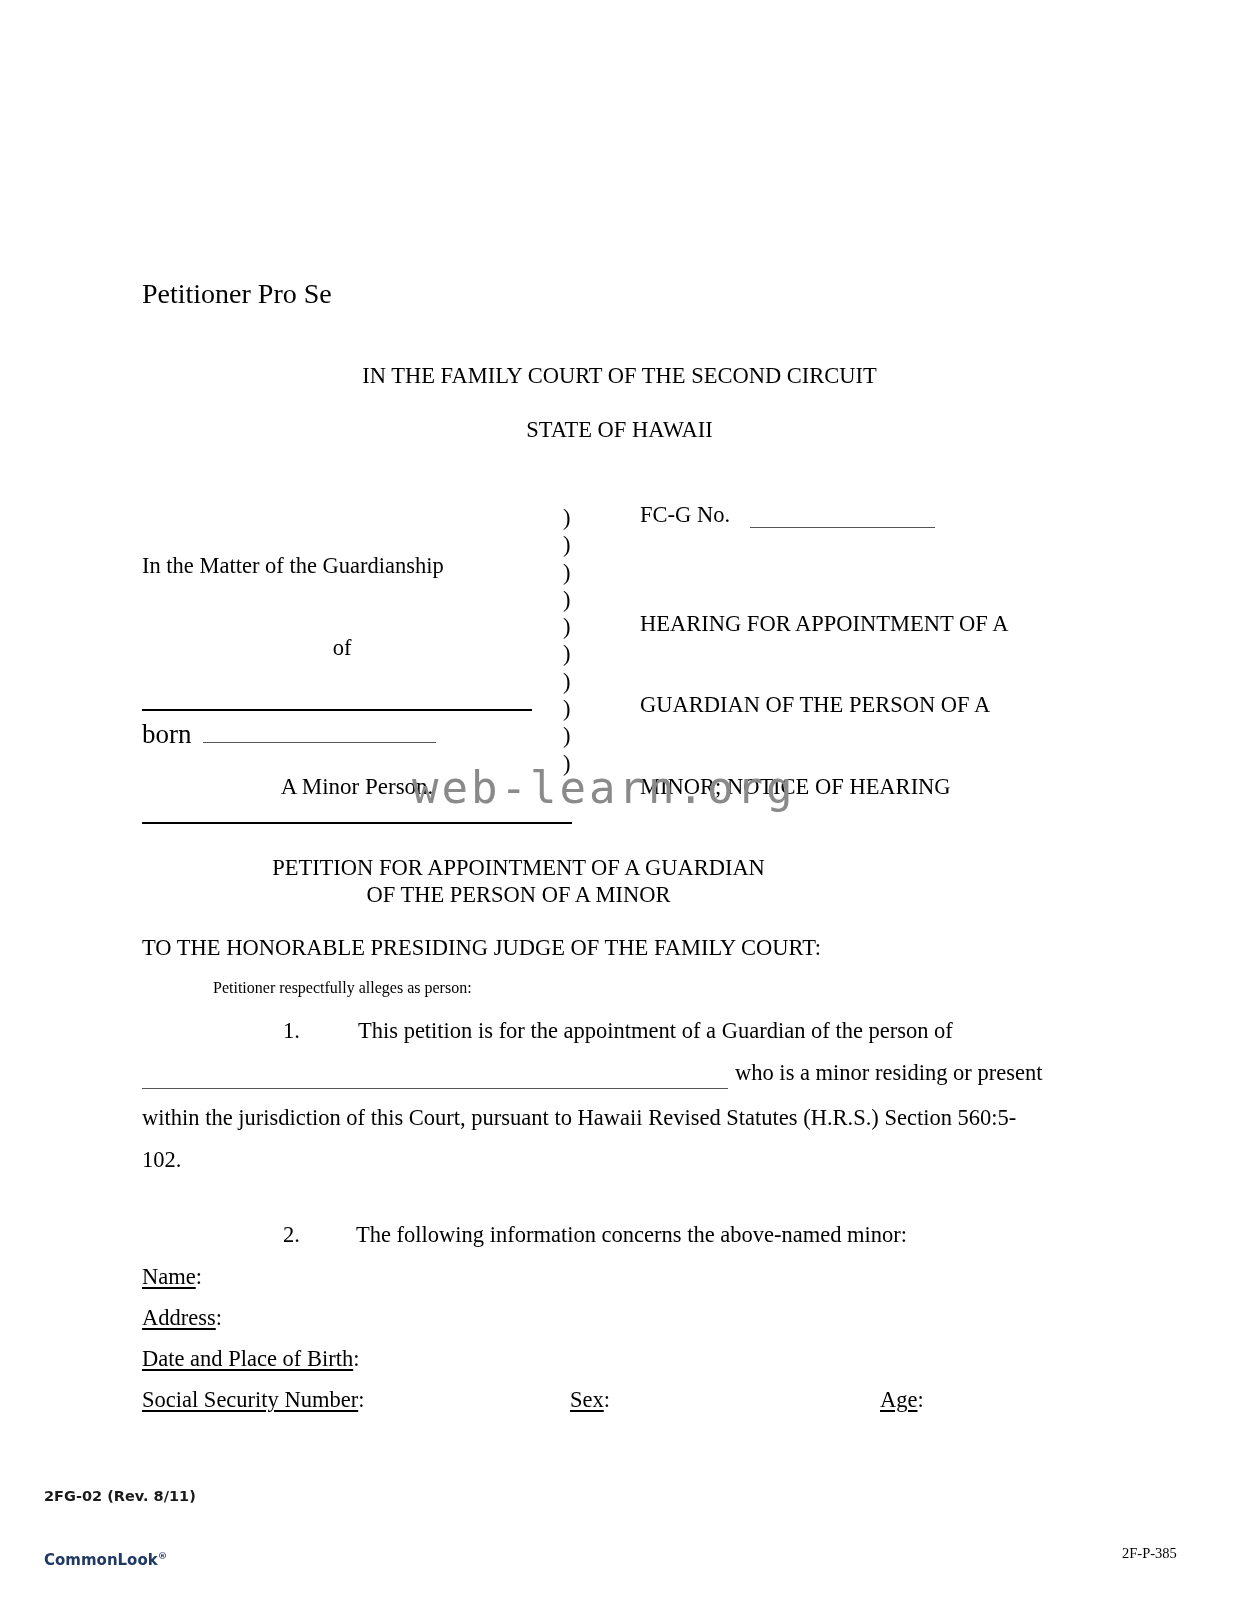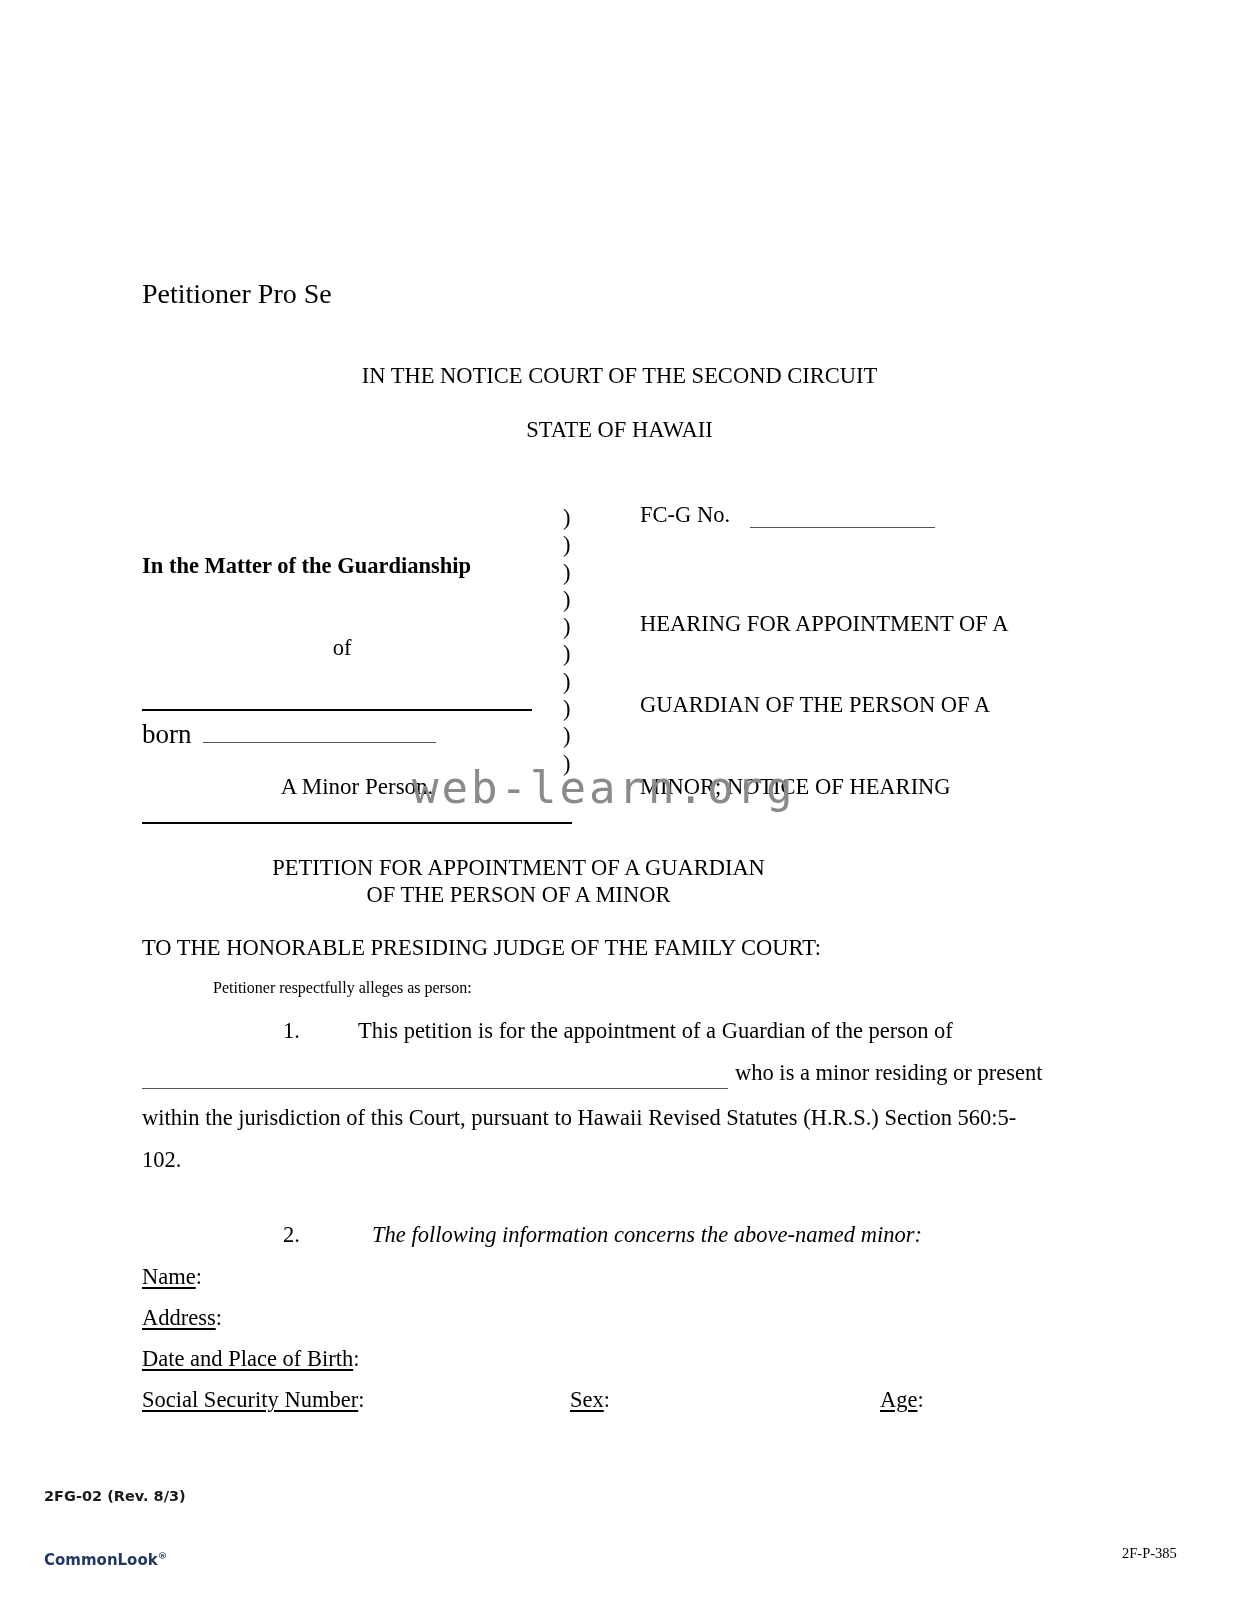--- a/index.html
+++ b/index.html
@@ -39,21 +39,20 @@
     font-size: 22.5px;
   }
   .court-1 { top: 365px; }
   .court-2 { top: 419px; }
 
   
   .caption-left {
     left: 142px;
     top: 555px;
     font-size: 22.5px;
-    font-weight: bold;
   }
   .caption-of {
     left: 142px;
     width: 400px;
     text-align: center;
     top: 637px;
     font-size: 22.5px;
   }
   .caption-born {
     left: 142px;
@@ -123,21 +122,21 @@
   .honorable { top: 937px; }
   .alleges   { left: 213px; top: 980px; }
 
   .num-1 { left: 283px; top: 1020px; font-size: 22.5px; }
   .p1-a  { left: 358px; top: 1020px; font-size: 22.5px; }
   .p1-b  { left: 735px; top: 1062px; font-size: 22.5px; }
   .p1-c  { left: 142px; top: 1107px; font-size: 22.5px; }
   .p1-d  { left: 142px; top: 1149px; font-size: 22.5px; }
 
   .num-2 { left: 283px; top: 1224px; font-size: 22.5px; }
-  .p2-a  { left: 372px; top: 1224px; font-size: 22.5px; font-style: italic; }
+  .p2-a  { left: 356px; top: 1224px; font-size: 22.5px; }
 
   .field-label {
     left: 142px;
     font-size: 22.5px;
   }
   .f-name  { top: 1266px; }
   .f-addr  { top: 1307px; }
   .f-dob   { top: 1348px; }
   .f-ssn   { top: 1389px; }
   .f-sex   { left: 570px; top: 1389px; font-size: 22.5px; }
@@ -191,21 +190,21 @@
     white-space: pre;
   }
 </style>
 </head>
 <body>
 
 <div id="page">
 
   <div class="abs prose-line">Petitioner Pro Se</div>
 
-  <div class="abs court-line court-1">IN THE NOTICE COURT OF THE SECOND CIRCUIT</div>
+  <div class="abs court-line court-1">IN THE FAMILY COURT OF THE SECOND CIRCUIT</div>
   <div class="abs court-line court-2">STATE OF HAWAII</div>
 
   <div class="abs caption-left">In the Matter of the Guardianship</div>
 
   <div class="abs caption-of">of</div>
 
   <div class="rule" style="left:142px; top:709px; width:390px;"></div>
 
   <div class="abs caption-born">born</div>
 
@@ -262,21 +261,21 @@
   <div class="abs field-label f-addr"><span class="ul-label">Address</span><span>:</span></div>
 
   <div class="abs field-label f-dob"><span class="ul-label">Date and Place of Birth</span><span>:</span></div>
 
   <div class="abs field-label f-ssn"><span class="ul-label">Social Security Number</span><span>:</span></div>
 
   <div class="abs f-sex"><span class="ul-label">Sex</span><span>:</span></div>
 
   <div class="abs f-age"><span class="ul-label">Age</span><span>:</span></div>
 
-  <div class="form-code">2FG-02 (Rev. 8/3)</div>
+  <div class="form-code">2FG-02 (Rev. 8/11)</div>
 
   <div class="cl-logo">
     <div><span class="cl-name">CommonLook</span><span class="cl-name cl-reg">®</span></div>
     
   </div>
 
   <div class="page-code">2F-P-385</div>
 
 </div>
 

